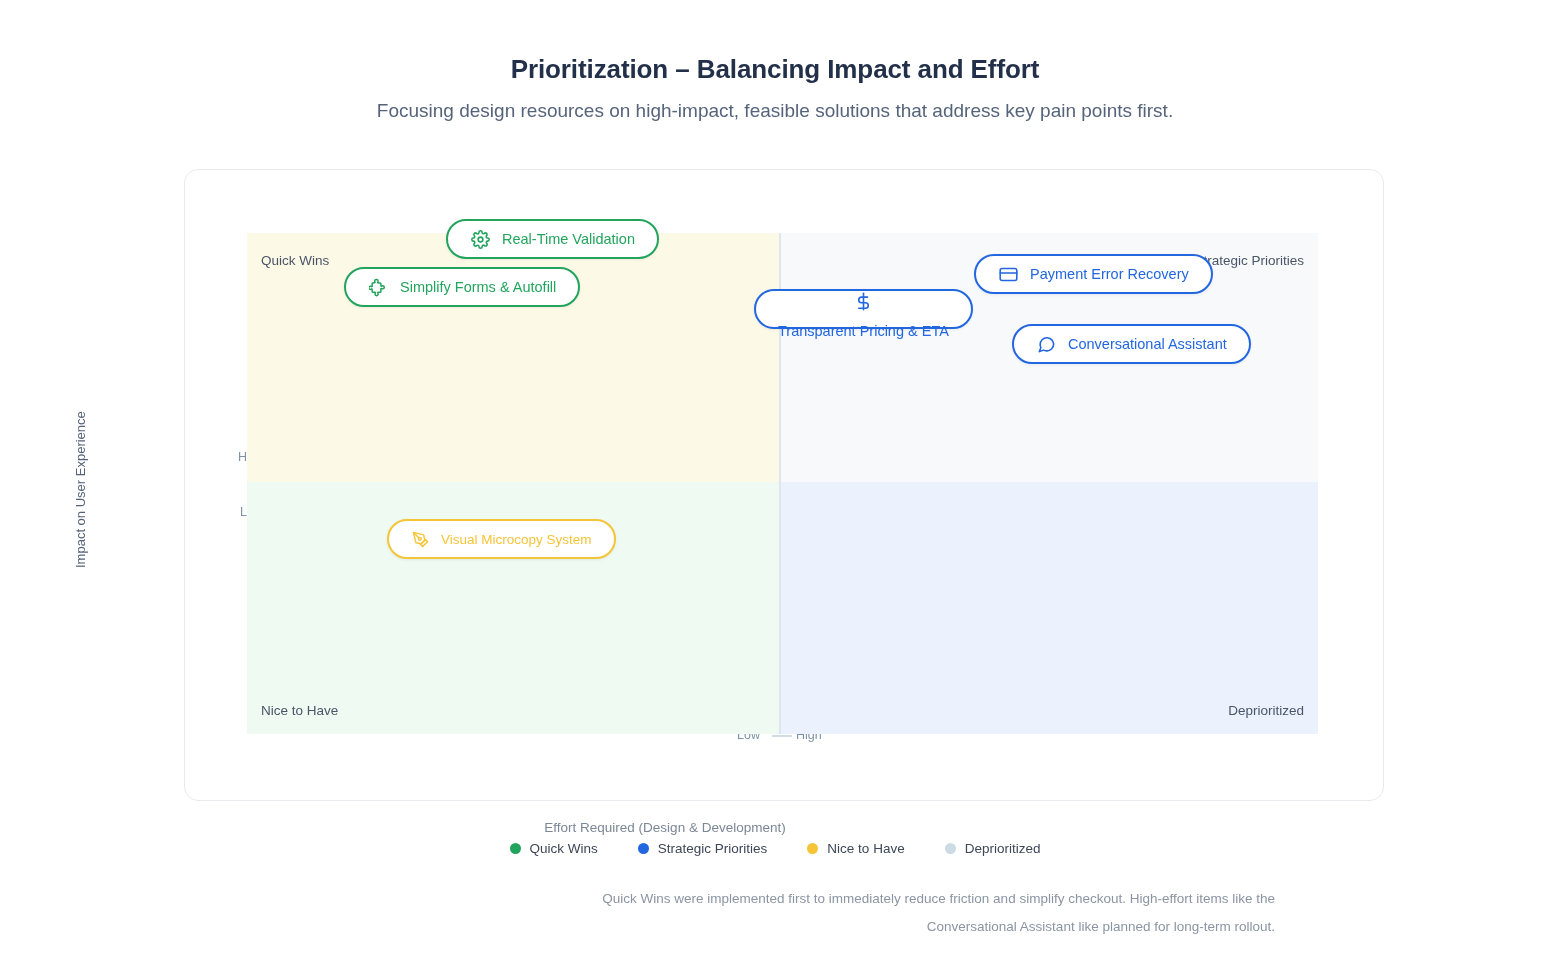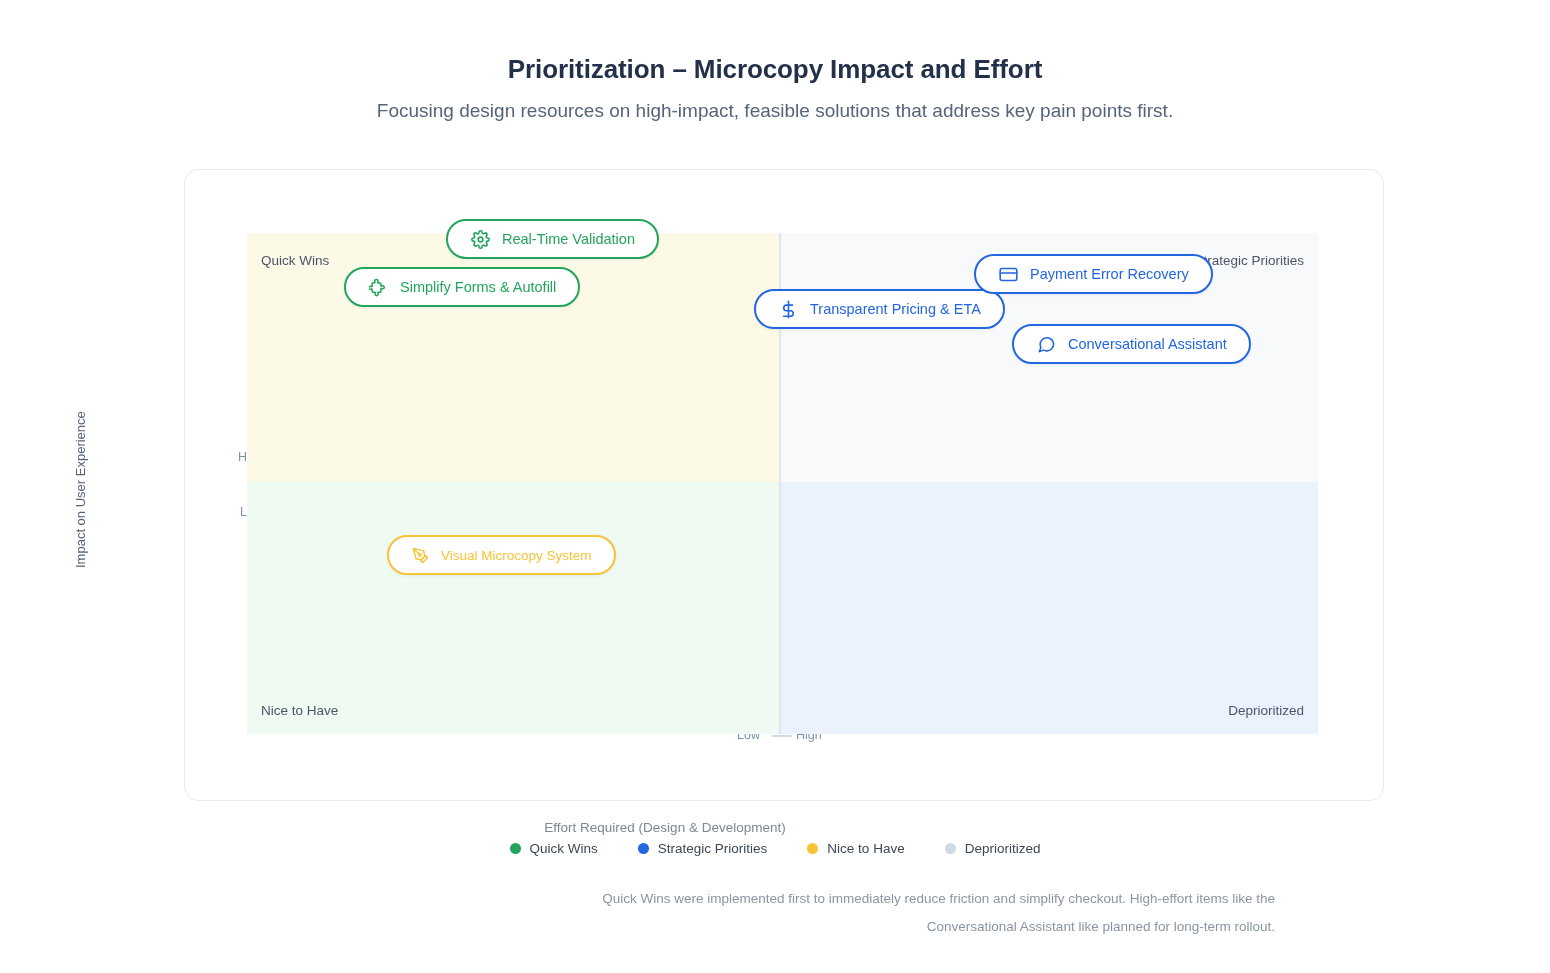--- a/index.html
+++ b/index.html
@@ -103,24 +103,24 @@
     box-shadow: 0 1px 3px rgba(20,40,80,0.07);
   }
   .pill .ico { display: flex; align-items: center; justify-content: center; width: 20px; height: 20px; flex: 0 0 20px; }
   .pill.green  { border-color: #22a45d; color: #22a45d; }
   .pill.blue   { border-color: #2266e0; color: #2266e0; text-align: center; }
   .pill.yellow { border-color: #f5c437; color: #f5c437; font-size: 13.5px; height: 40px; border-radius: 20px; }
   .pill.yellow .ico { width: 18px; height: 18px; flex: 0 0 18px; }
 
   .p-rtv  { left: 446px;  top: 219px; }
   .p-sfa  { left: 344px;  top: 267px; }
-  .p-tpe  { left: 754px;  top: 289px; }
+  .p-tpe  { left: 754px;  top: 289px; flex-direction: column; }
   .p-per  { left: 974px;  top: 254px; }
   .p-ca   { left: 1012px; top: 324px; }
-  .p-vms  { left: 387px;  top: 535px; }
+  .p-vms  { left: 387px;  top: 519px; }
 
   
   .legend-title {
     position: absolute; left: 0; top: 820px; width: 1330px;
     text-align: center; font-size: 13.5px; color: #7b8796;
   }
   .legend {
     position: absolute; left: 0; top: 841px; width: 1550px;
     display: flex; justify-content: center; align-items: center; gap: 40px;
     font-size: 13.5px; color: #3d4757;
@@ -132,21 +132,21 @@
   .footnote {
     position: absolute; left: 275px; top: 885px; width: 1000px;
     text-align: right; font-size: 13.5px; color: #8b95a3; line-height: 28px;
   }
 </style>
 </head>
 <body>
 
 <div class="page">
 
-  <div class="title">Prioritization – Microcopy Impact and Effort</div>
+  <div class="title">Prioritization – Balancing Impact and Effort</div>
   <div class="subtitle">Focusing design resources on high-impact, feasible solutions that address key pain points first.</div>
 
   <div class="chart-card"></div>
 
   <div class="y-axis-title">Impact on User Experience</div>
   <div class="y-tick y-high">High</div>
   <div class="y-line"></div>
   <div class="y-tick y-low">Low</div>
 
   <div class="x-tick x-low">Low</div>

